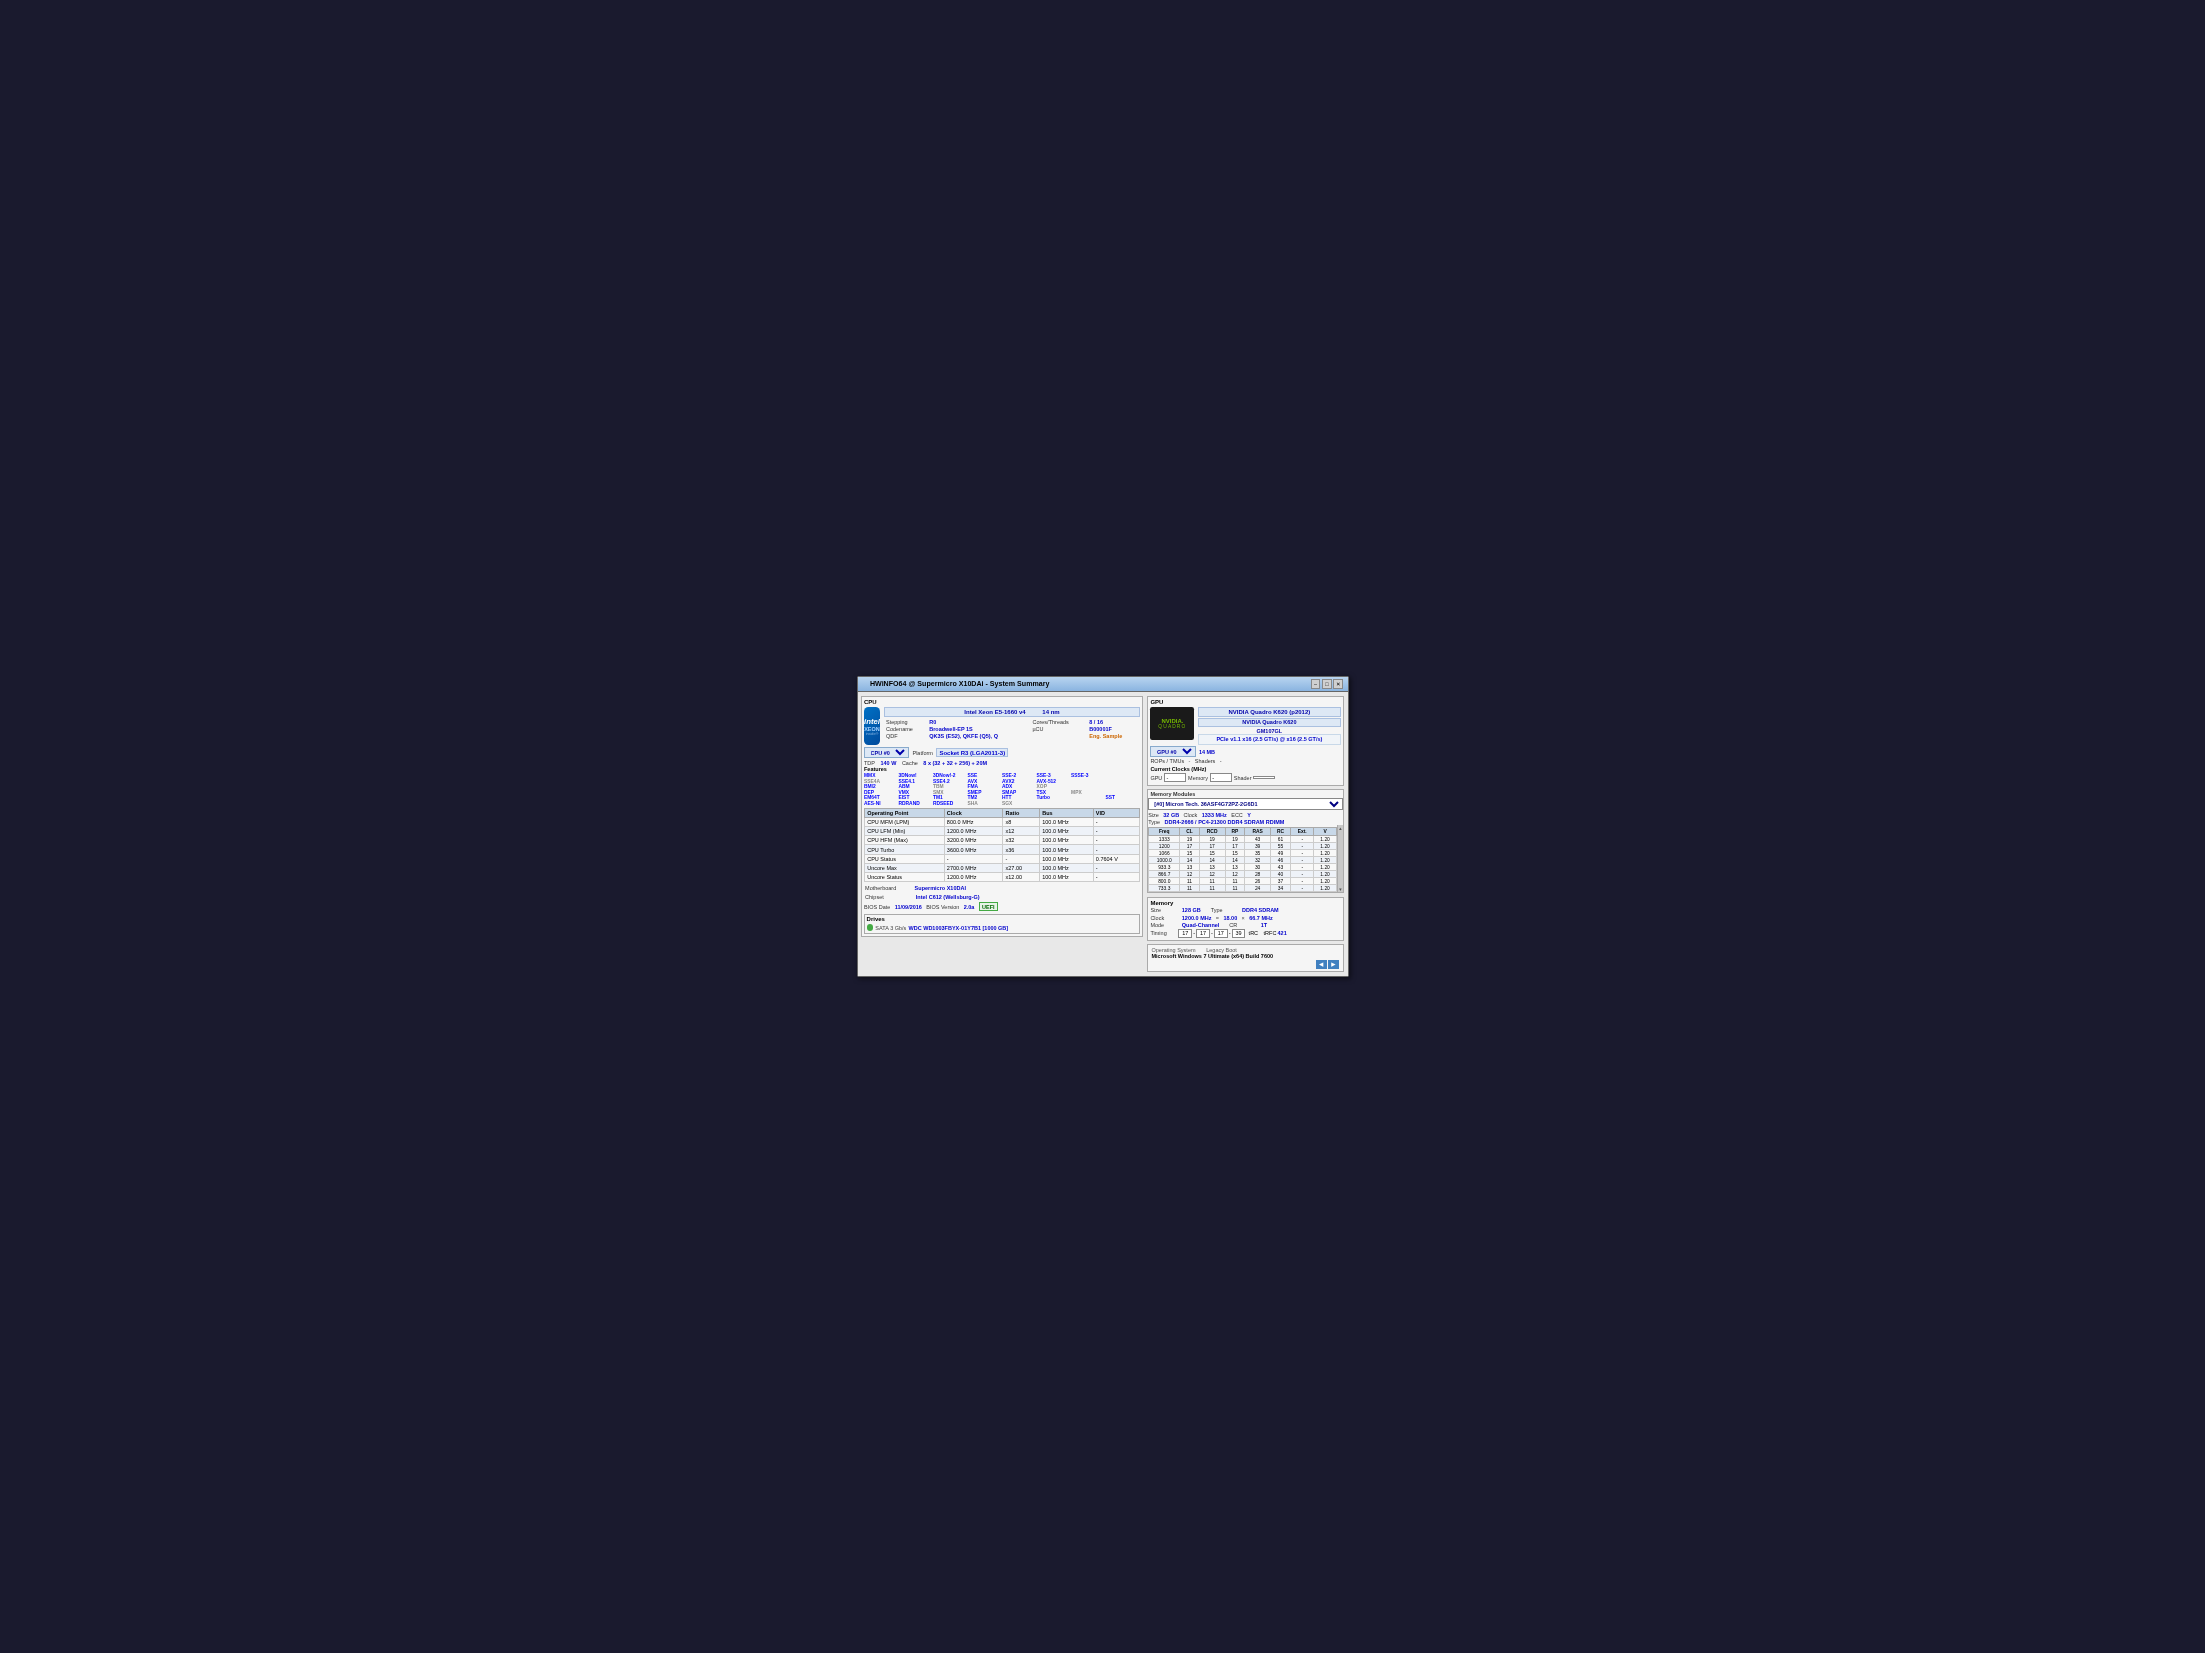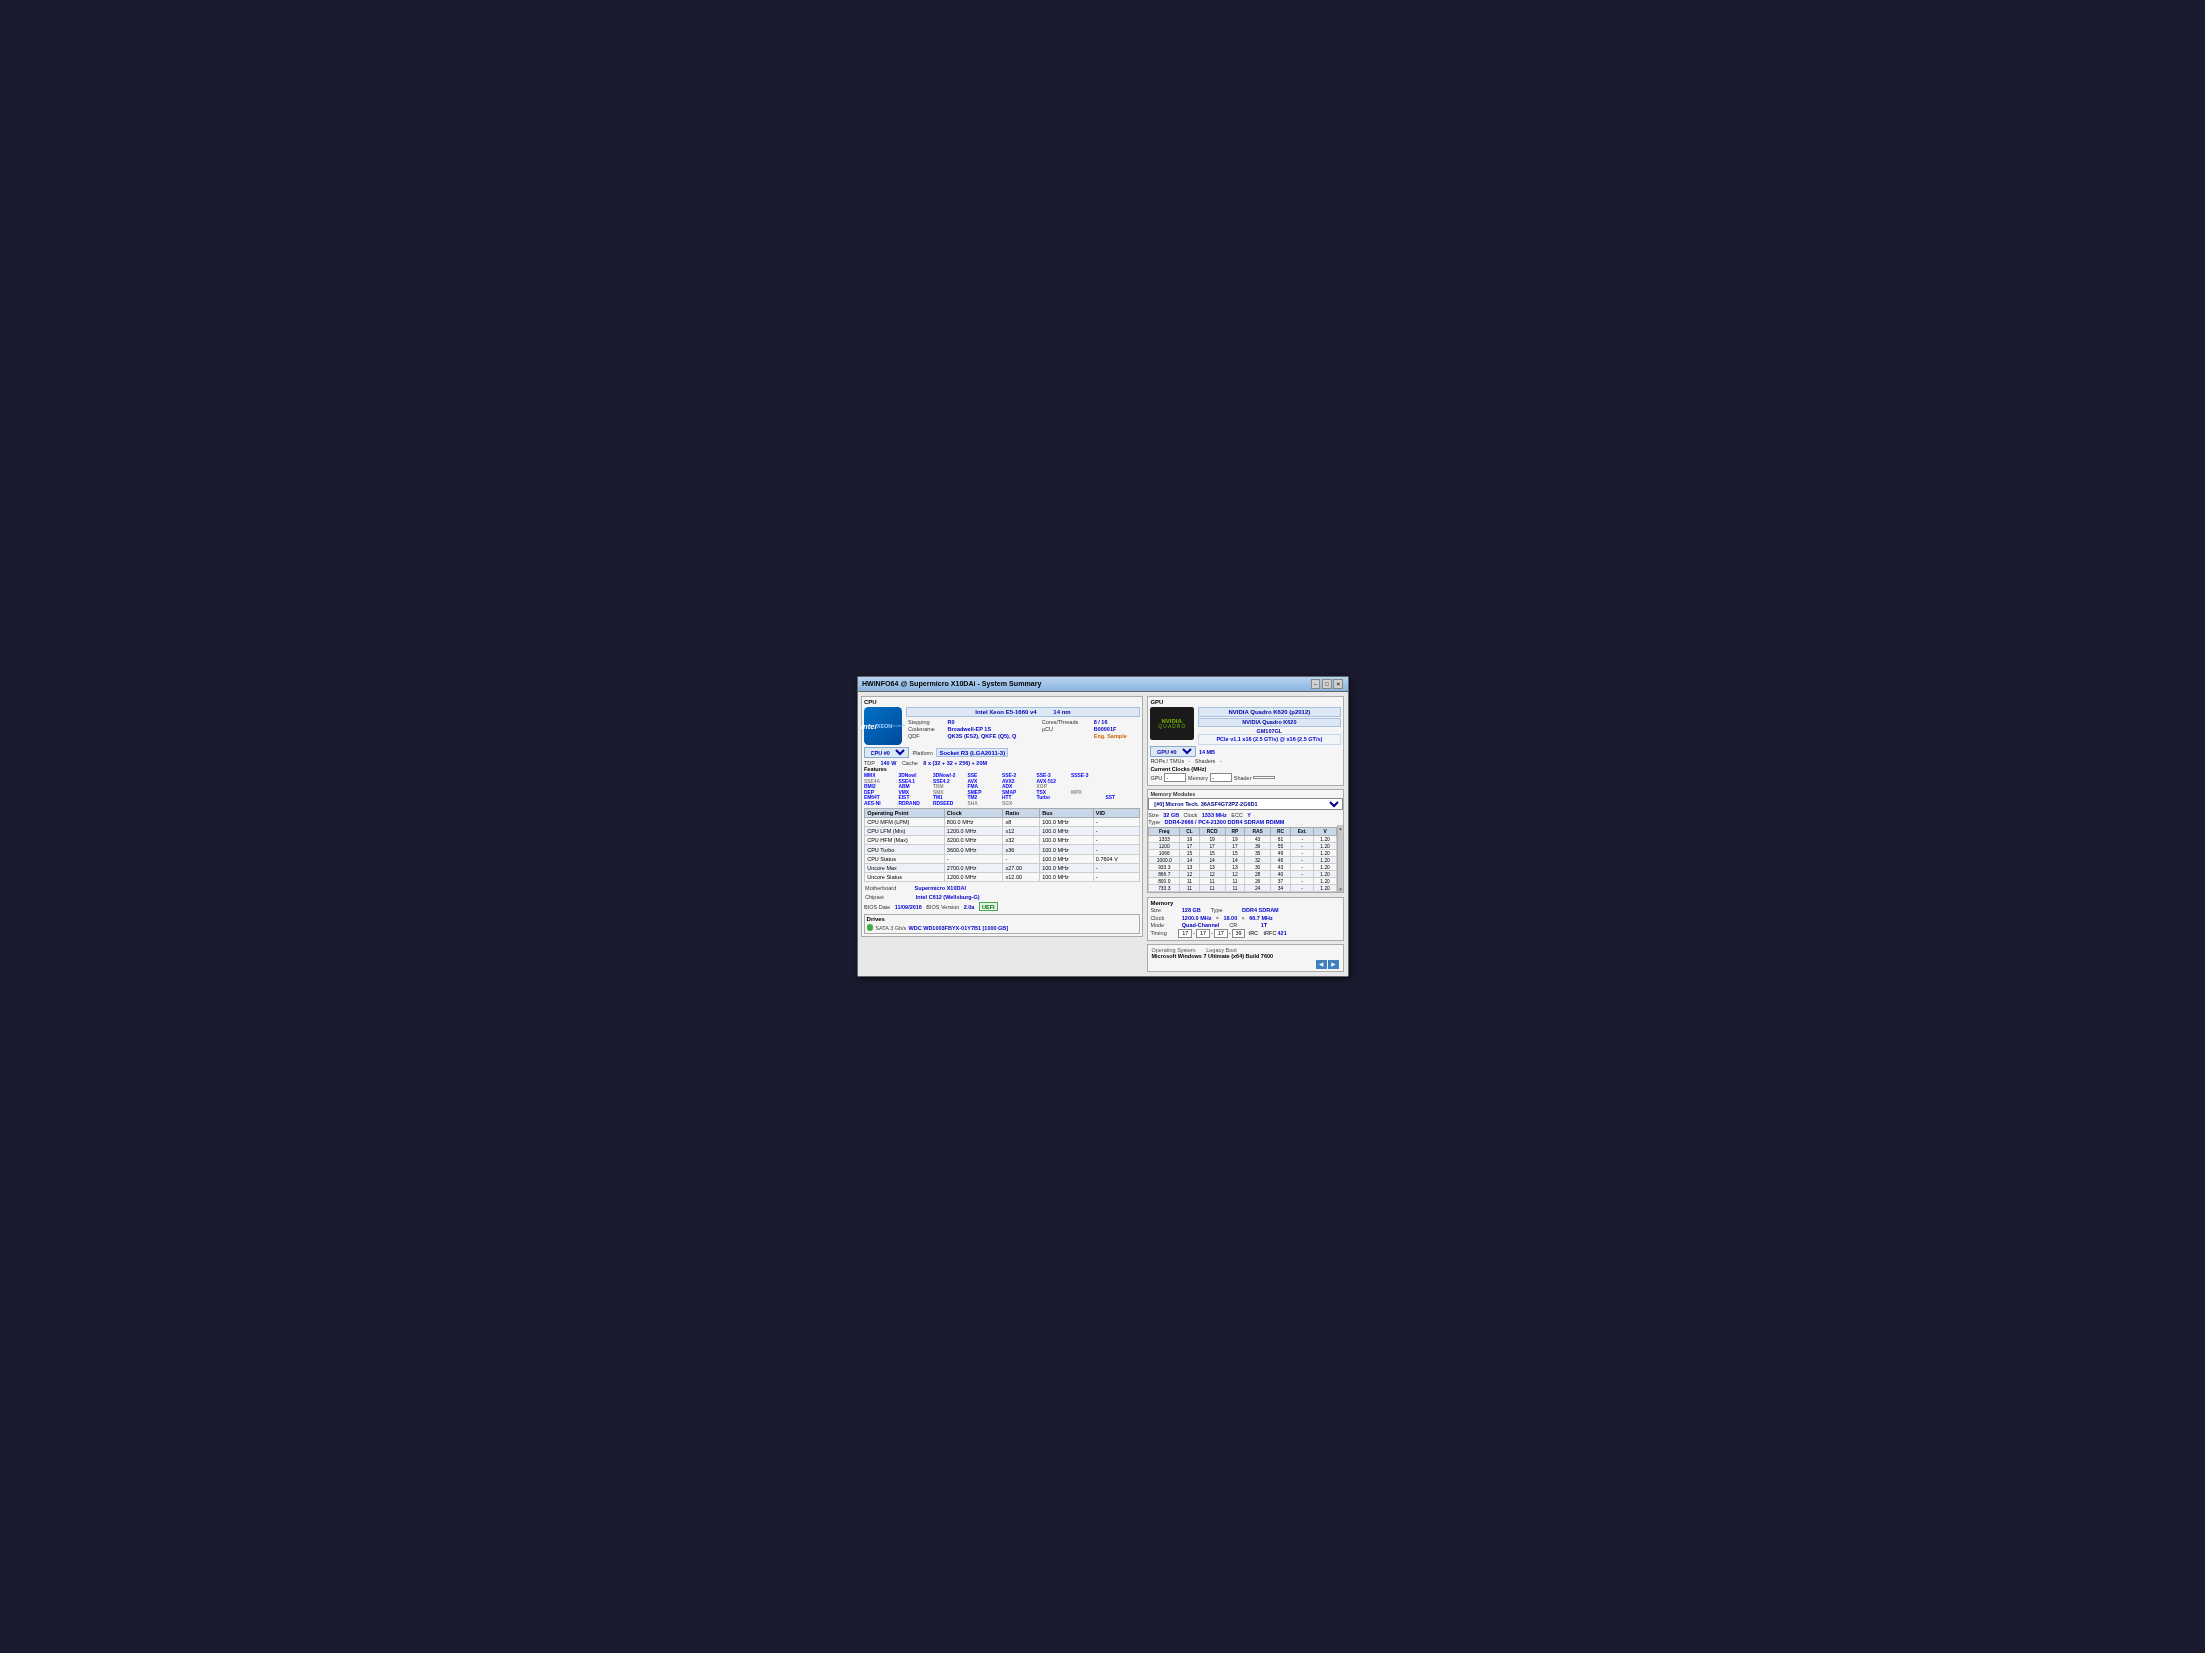--- a/index.html
+++ b/index.html
@@ -25,20 +25,21 @@
       padding: 2.2px 4.4px;
       display: flex;
       justify-content: space-between;
       align-items: center;
       border-bottom: 0.5px solid #666;
     }
     .title-bar-text {
       font-weight: bold;
       font-size: 7.1px;
       color: #000;
+      margin-left: 8px;
     }
     .title-bar-controls {
       display: flex;
       gap: 1.6px;
     }
     .tb-btn {
       width: 9.8px;
       height: 9.8px;
       background: #d0d0d0;
       border: 0.5px solid #888;
@@ -76,25 +77,26 @@
       font-size: 6px;
       margin-bottom: 2.2px;
       color: #000;
     }
     .cpu-header {
       display: flex;
       gap: 4.4px;
       margin-bottom: 2.2px;
     }
     .intel-logo {
-      width: 38px;
+      width: 16px;
       height: 38px;
       background: linear-gradient(135deg, #0071c5, #004a9c);
       border-radius: 4.4px;
       display: flex;
+      flex-direction: column;
       align-items: center;
       justify-content: center;
       color: white;
       font-size: 4.9px;
     }
     .intel-logo .intel-text {
       font-style: italic;
       font-weight: bold;
       font-size: 7.7px;
       color: white;

